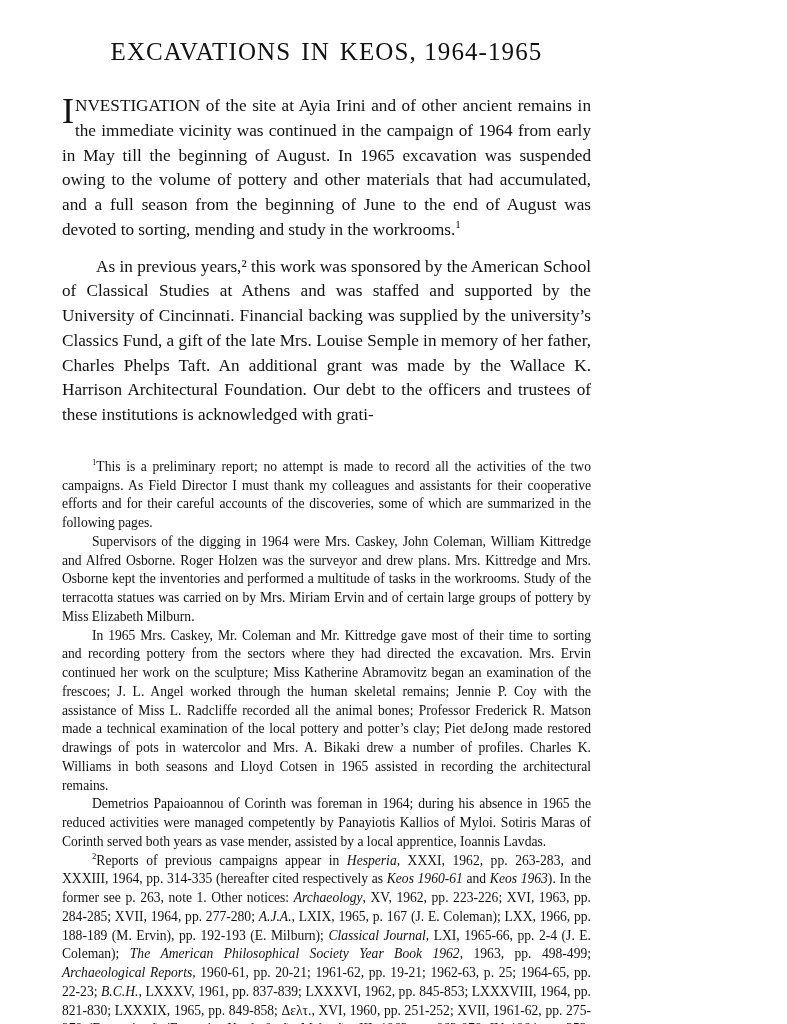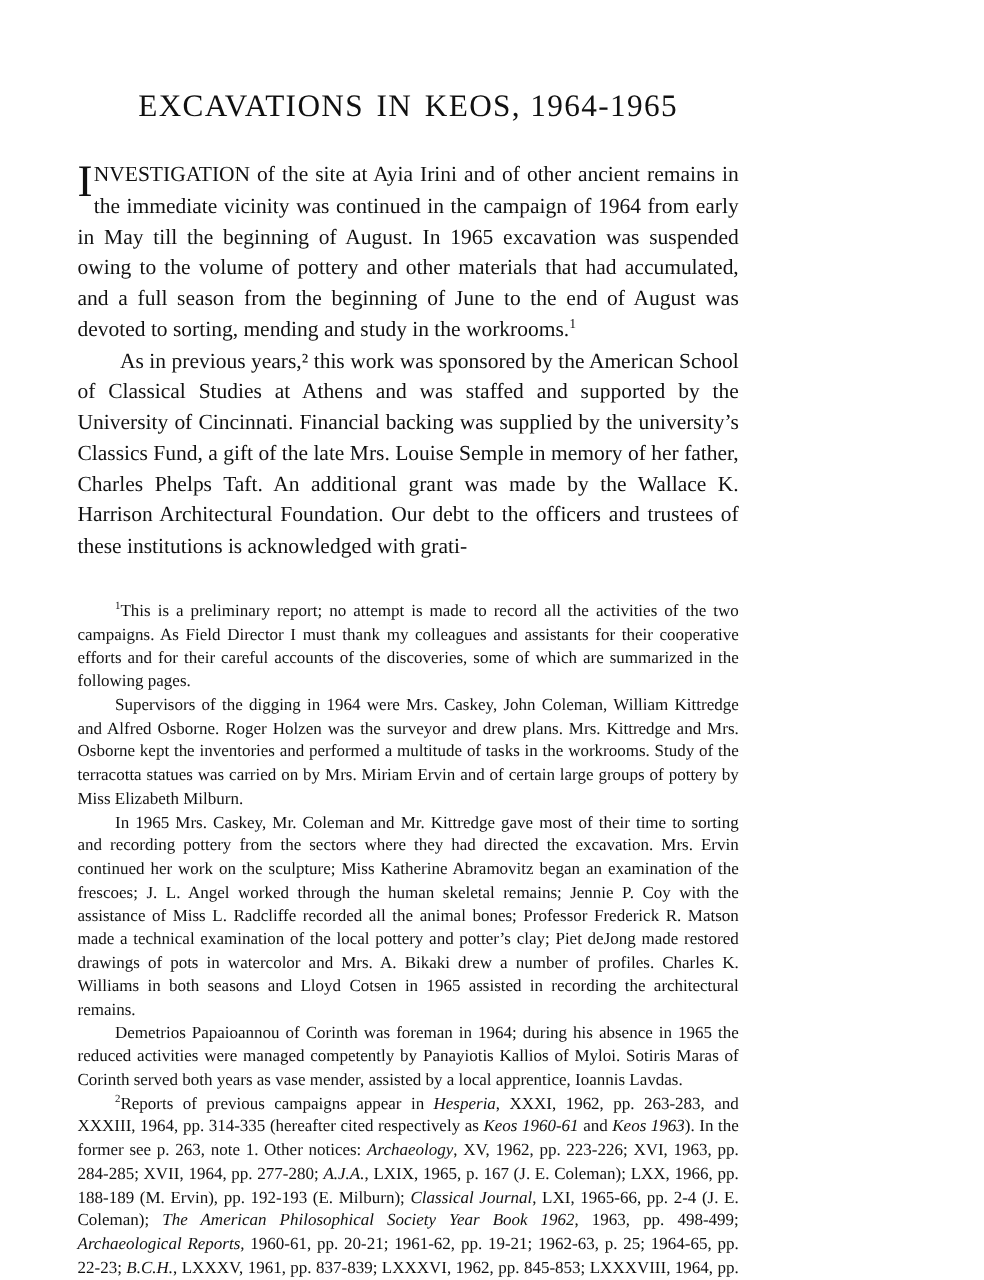--- a/index.html
+++ b/index.html
@@ -12,21 +12,21 @@
     height: 1024px;
     font-family: "Liberation Serif", serif;
     color: #111111;
     position: relative;
     overflow: hidden;
   }
   .page {
     width: 653px;
     height: 1024px;
     box-sizing: border-box;
-    padding: 58px 62px 30px 62px;
+    padding: 24px 62px 30px 62px;
     position: relative;
   }
   .title {
     text-align: center;
     font-size: 25px;
     letter-spacing: 1.1px;
     font-weight: 400;
     margin: 14px 0 0 0;
     font-family: "Liberation Serif", serif;
   }
@@ -45,21 +45,21 @@
     margin-top: 28px;
     font-size: 17.2px;
     line-height: 1.44;
     text-align: justify;
     text-justify: inter-word;
   }
   .para {
     margin: 0;
   }
   .para + .para {
-    margin-top: 0;
+    margin-top: 12px;
     text-indent: 34px;
   }
   .dropcap-para {
     position: relative;
   }
   .dropcap {
     float: left;
     font-size: 36px;
     line-height: 0.86;
     padding: 2px 1px 0 0;

